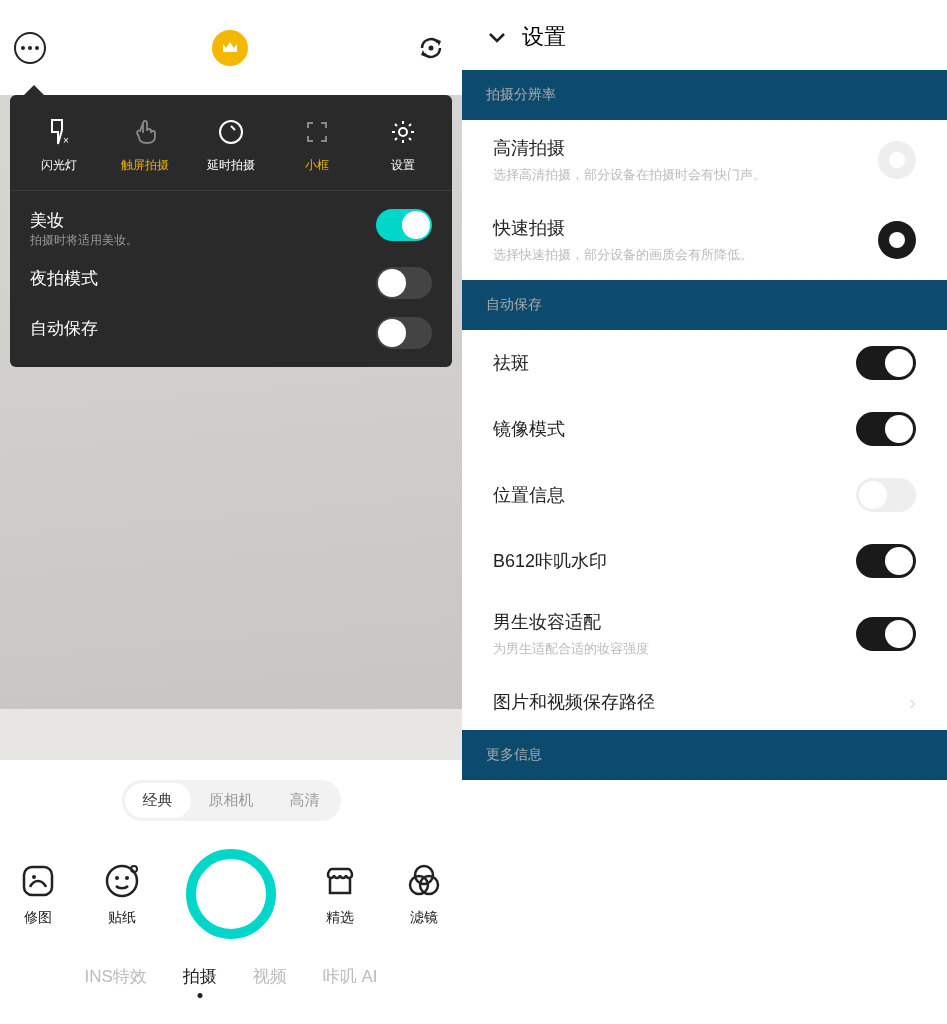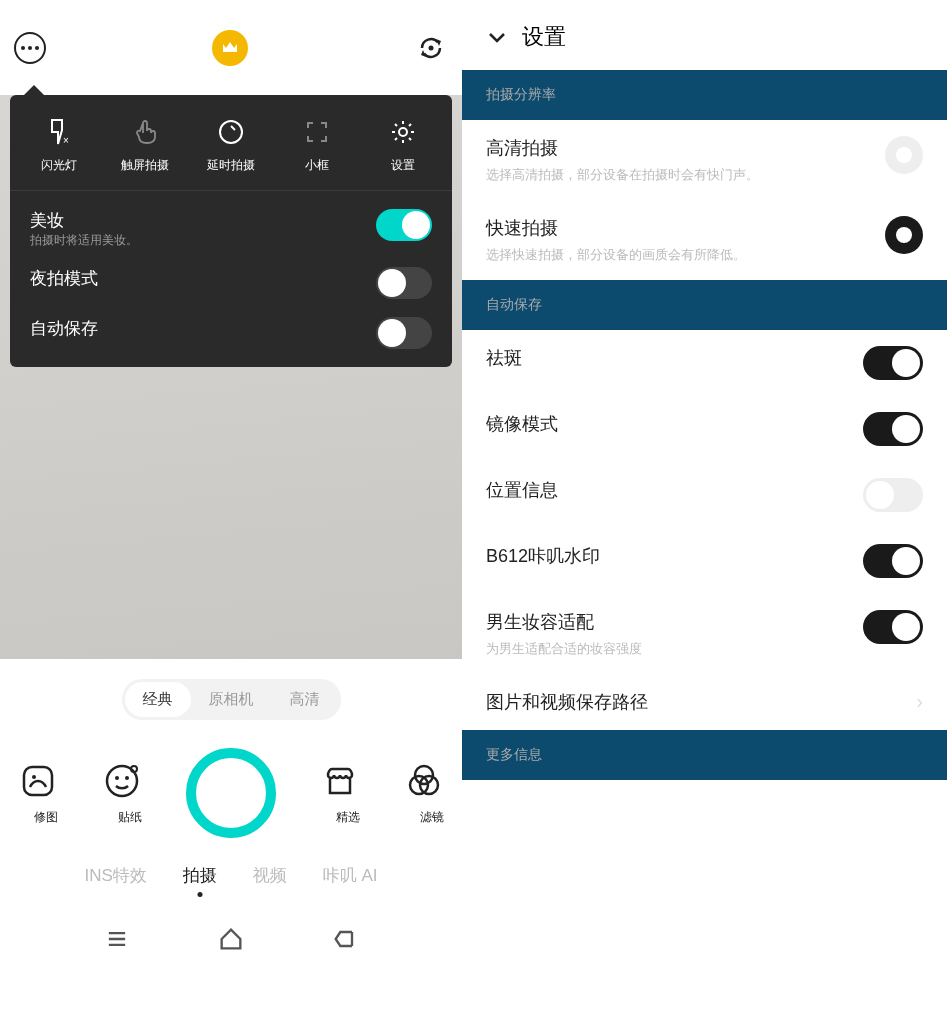--- a/index.html
+++ b/index.html
@@ -13,56 +13,56 @@
 .more-dots{display:flex;gap:3px}
 .more-dots span{width:4px;height:4px;background:#222;border-radius:50%}
 .crown-btn{width:36px;height:36px;background:#f5b800;border-radius:50%;display:flex;align-items:center;justify-content:center}
 .rotate-btn{width:34px;height:34px;display:flex;align-items:center;justify-content:center}
 
 
 .panel{position:absolute;top:95px;left:10px;right:10px;background:#2a2a2a;border-radius:6px;padding-bottom:18px}
 .panel::before{content:"";position:absolute;top:-10px;left:14px;border-left:10px solid transparent;border-right:10px solid transparent;border-bottom:10px solid #2a2a2a}
 .panel-row{display:flex;padding:22px 6px 16px;border-bottom:1px solid #3d3d3d}
 .panel-item{flex:1;display:flex;flex-direction:column;align-items:center;gap:10px;color:#fff;font-size:12px}
-.panel-item.dim{color:#ffffff}
+.panel-item.dim{color:#eab308}
 .panel-icon{width:30px;height:30px;display:flex;align-items:center;justify-content:center}
 .toggle-row{display:flex;align-items:flex-start;justify-content:space-between;padding:18px 20px 0}
 .toggle-text{color:#fff;font-size:17px}
 .toggle-sub{color:#999;font-size:12px;}
 .toggle{width:56px;height:32px;border-radius:16px;position:relative;flex-shrink:0}
 .toggle.on{background:#00d6c9}
 .toggle.off{background:#444}
 .toggle-knob{position:absolute;width:28px;height:28px;background:#fff;border-radius:50%;top:2px}
 .toggle.on .toggle-knob{right:2px}
 .toggle.off .toggle-knob{left:2px}
 
 
 .preview{position:absolute;top:95px;left:0;right:0;bottom:315px;background:linear-gradient(175deg,#d8d6d2 0%,#c8c6c2 100%)}
 
 
-.bottom{position:absolute;bottom:0;left:0;right:0;height:365px;background:#fff}
+.bottom{position:absolute;bottom:0;left:0;right:0;height:264px;background:#fff}
 .pills{display:flex;justify-content:center;gap:0;margin-top:20px}
 .pill-group{background:#f2f2f2;border-radius:20px;padding:3px;display:flex}
 .pill{padding:8px 18px;font-size:15px;border-radius:18px;color:#999}
 .pill.active{background:#fff;color:#333}
 .actions{display:flex;align-items:center;justify-content:space-between;padding:28px 18px 0}
-.action-item{display:flex;flex-direction:column;align-items:flex-end;gap:8px;font-size:12px;color:#222}
+.action-item{display:flex;flex-direction:column;align-items:center;gap:8px;font-size:14px;color:#222}
 .action-icon{width:40px;height:40px;display:flex;align-items:center;justify-content:center}
 .shutter{width:90px;height:90px;border:10px solid #00d6c9;border-radius:50%;background:#fff}
 .modes{display:flex;justify-content:center;gap:36px;margin-top:26px;font-size:17px}
 .mode{color:#bbb;position:relative}
 .mode.active{color:#222;font-weight:400}
 .mode.active::after{content:"";position:absolute;bottom:-10px;left:50%;transform:translateX(-50%);width:5px;height:5px;background:#222;border-radius:50%}
 .navbar{display:flex;justify-content:space-around;align-items:center;margin-top:38px;padding:0 60px}
 .nav-icon{width:28px;height:28px}
 
 
 .settings-header{display:flex;align-items:center;gap:14px;padding:22px 24px 18px;font-size:22px;font-weight:500}
 .section-title{background:#0c4a6e;color:#aaa;font-size:14px;padding:16px 24px}
-.setting-row{padding:16px 24px;display:flex;justify-content:space-between}
+.setting-row{padding:16px 31px;display:flex;align-items:center;justify-content:space-between}
 .setting-left{flex:1}
 .setting-title{font-size:18px;color:#222}
 .setting-sub{font-size:13px;color:#bbb;margin-top:6px}
 .radio{width:38px;height:38px;border-radius:50%;flex-shrink:0}
 .radio.off{background:#eee;position:relative}
 .radio.off::after{content:"";position:absolute;top:11px;left:11px;width:16px;height:16px;background:#fff;border-radius:50%}
 .radio.on{background:#1a1a1a;position:relative}
 .radio.on::after{content:"";position:absolute;top:11px;left:11px;width:16px;height:16px;background:#fff;border-radius:50%}
 .rtoggle{width:60px;height:34px;border-radius:17px;position:relative;flex-shrink:0}
 .rtoggle.on{background:#1a1a1a}

